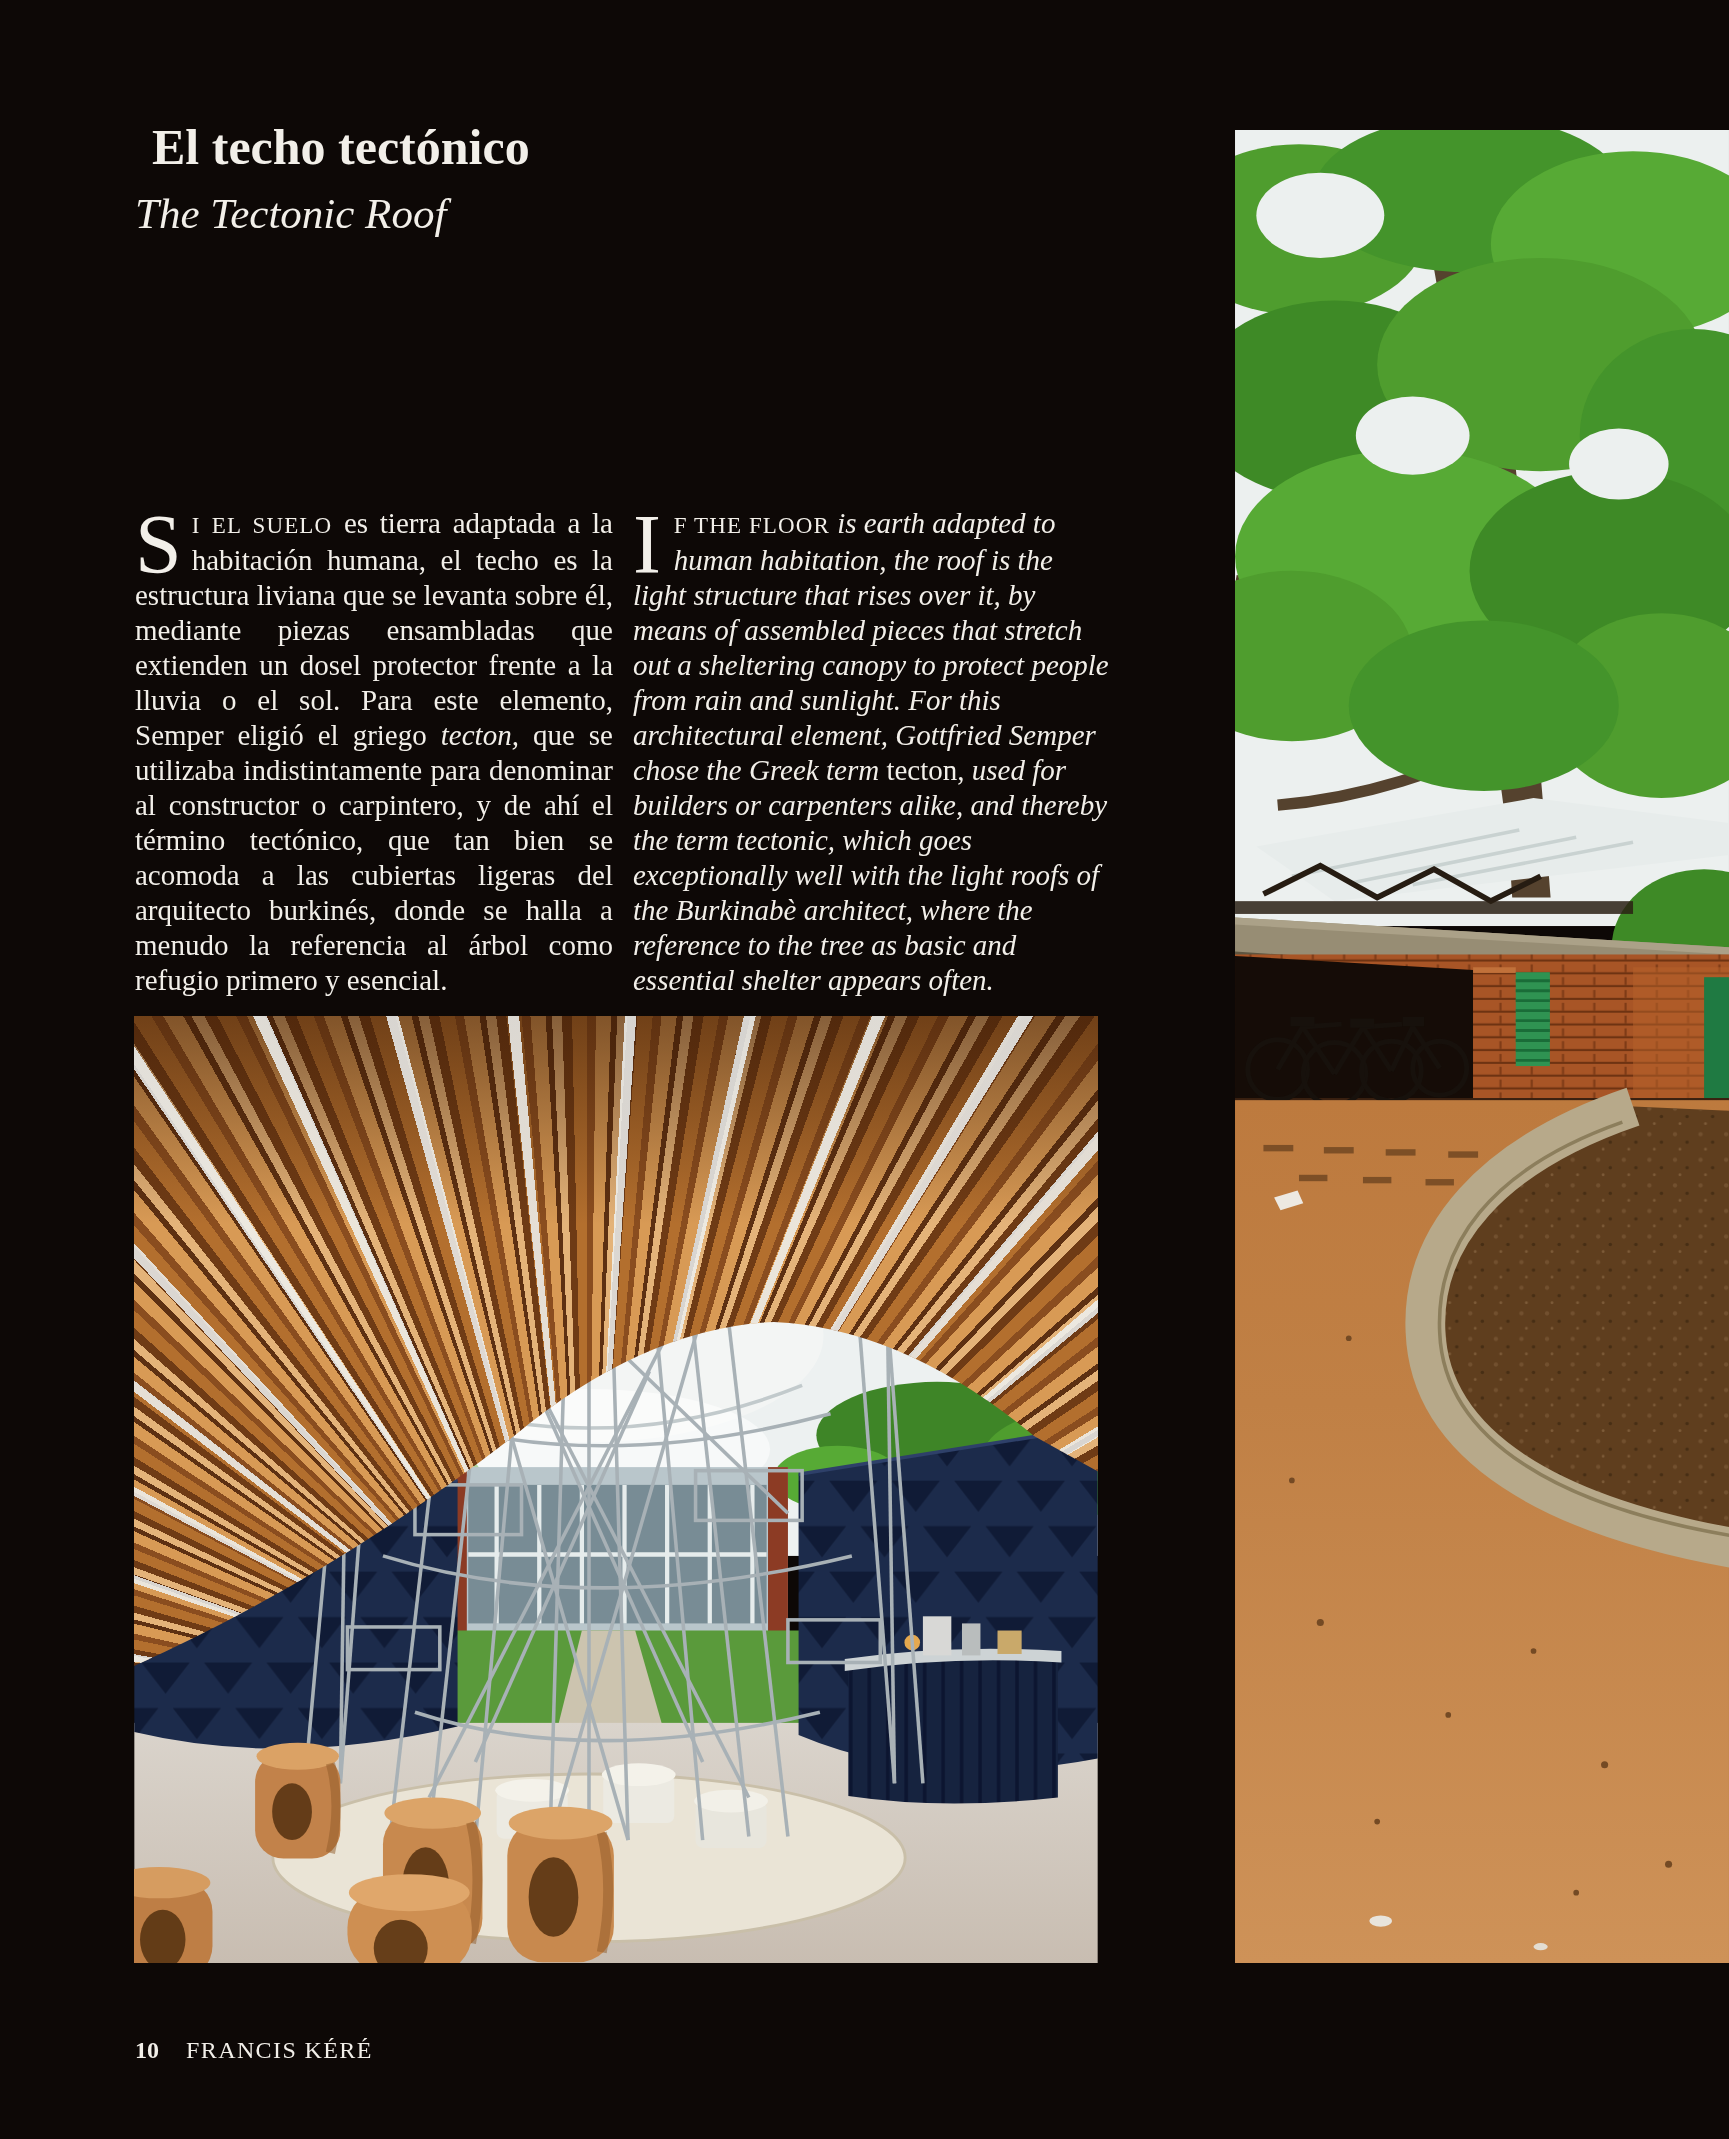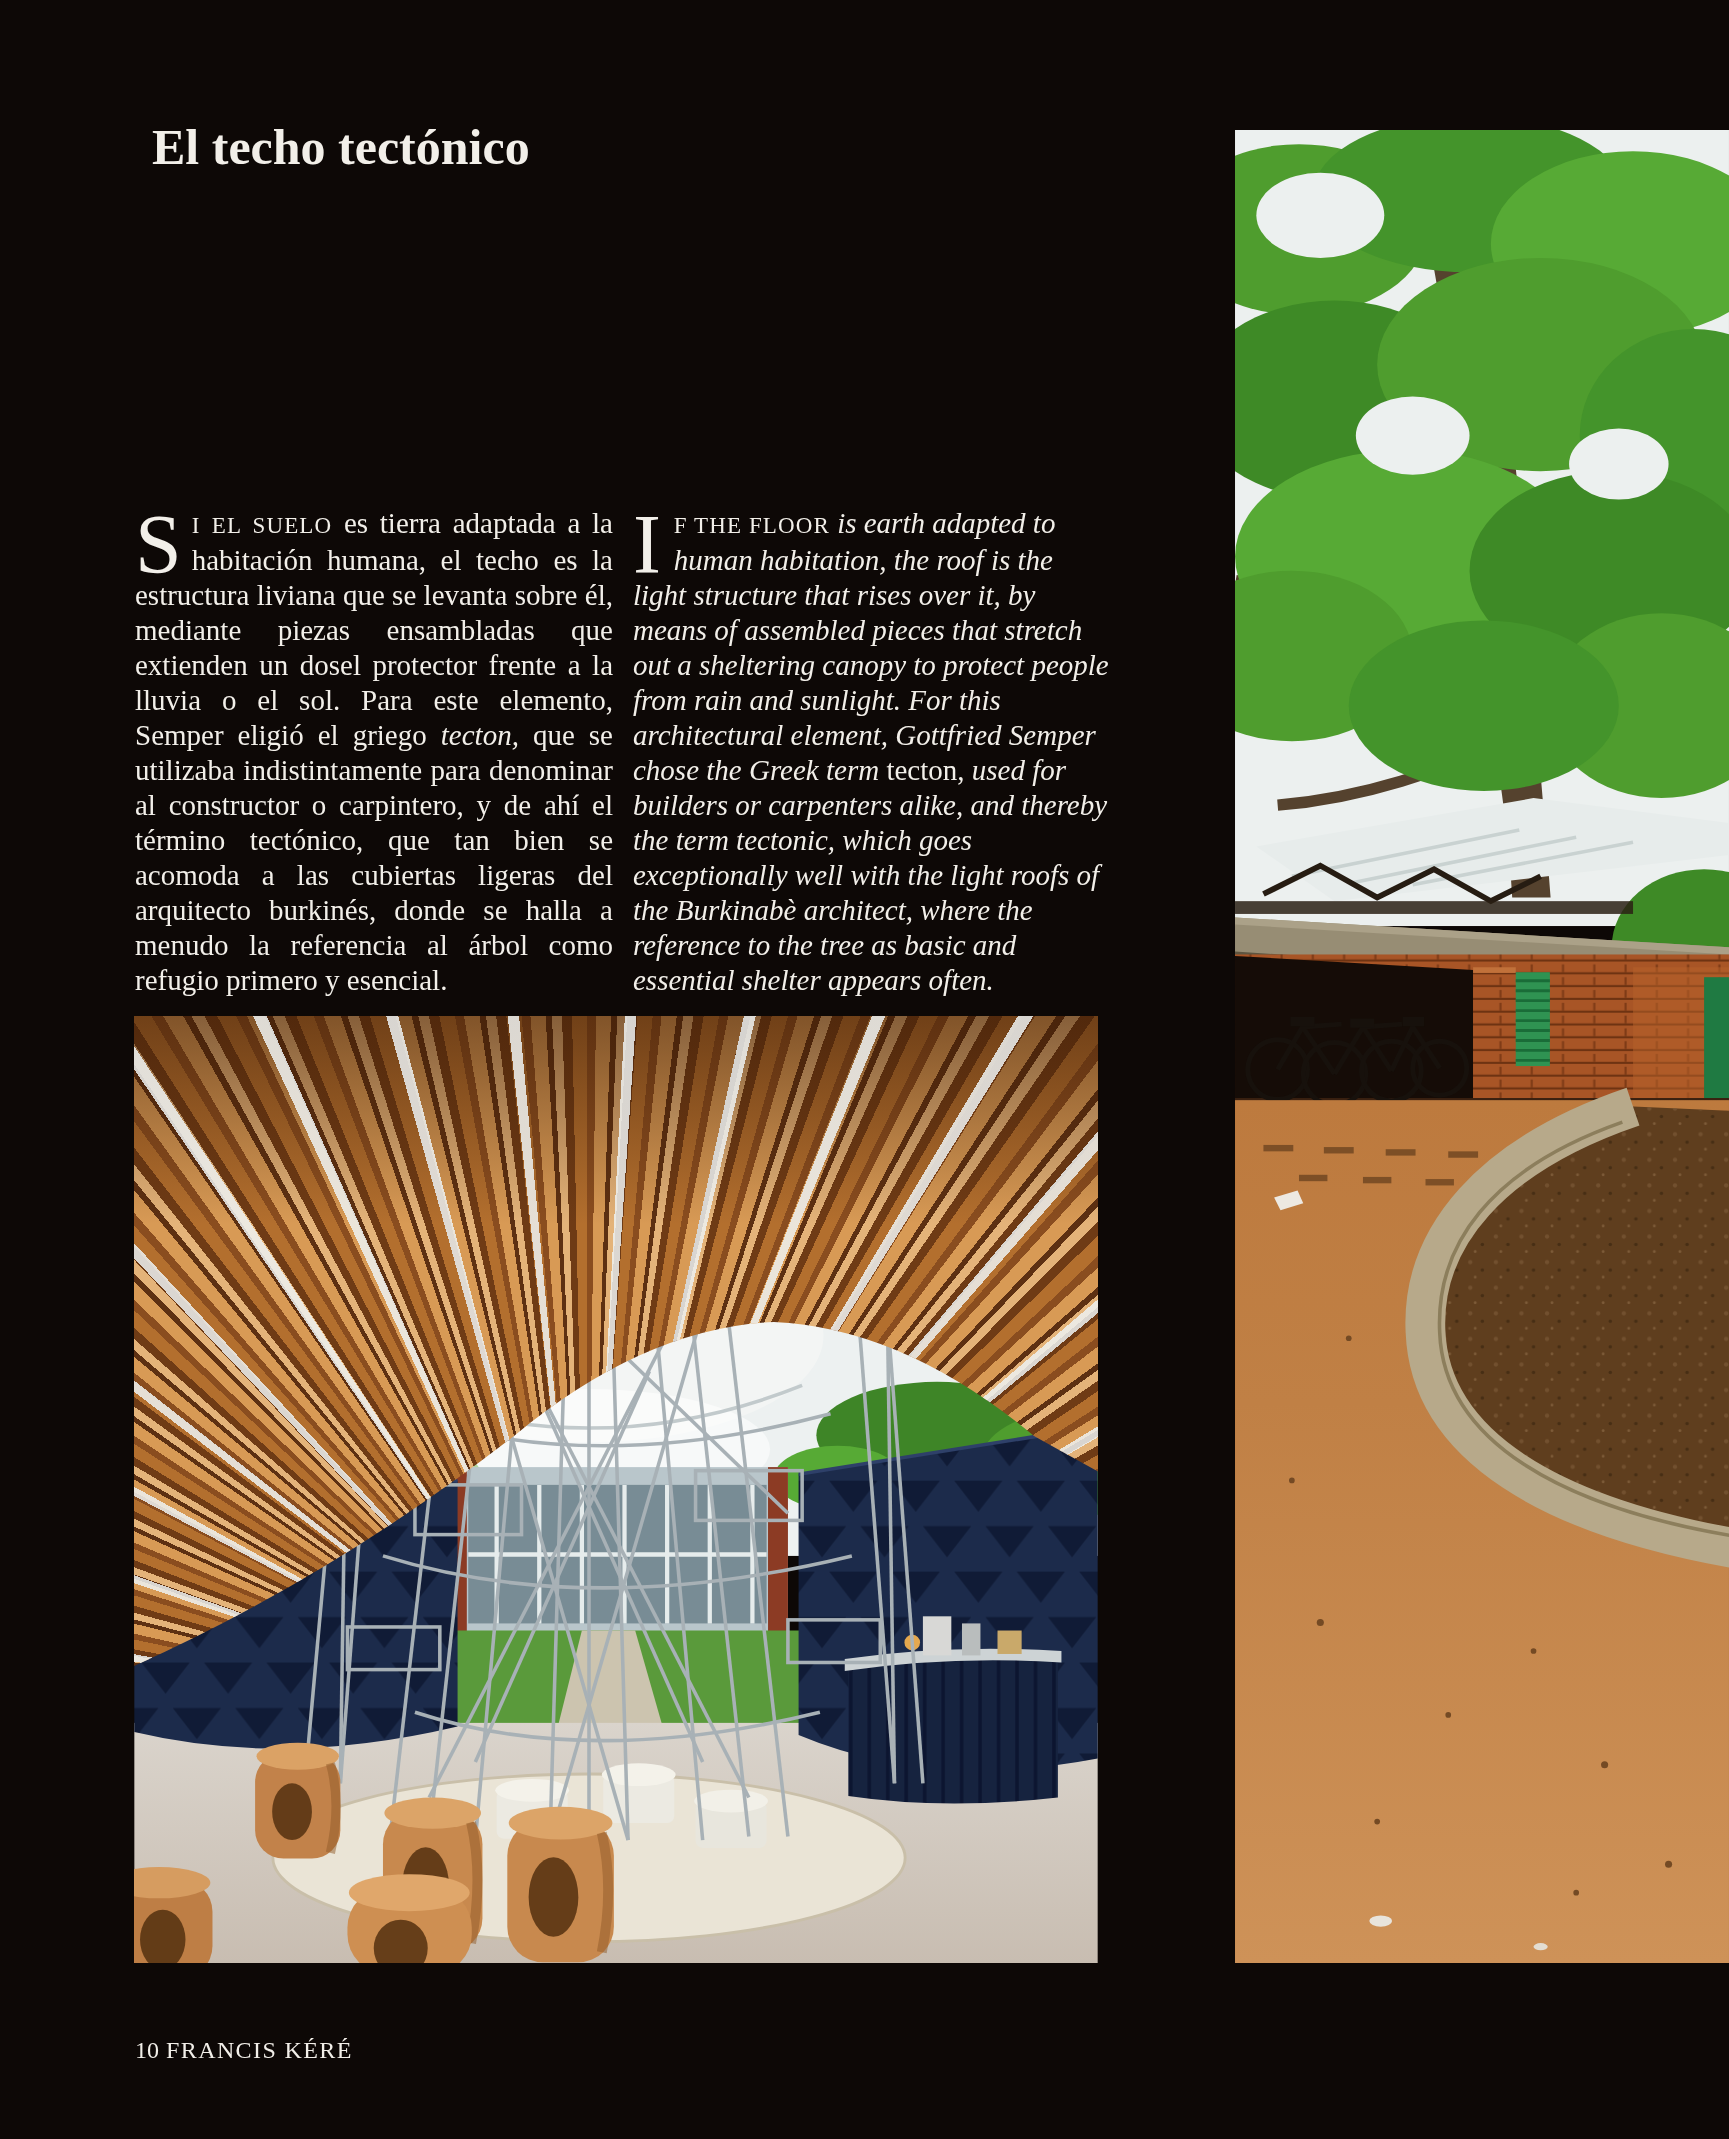--- a/index.html
+++ b/index.html
@@ -33,30 +33,31 @@
       repeating-conic-gradient(from 150deg at 47% 76%,
         rgba(238,242,242,0) 0deg 8.4deg, rgba(238,242,242,.85) 8.4deg 9.3deg),
       linear-gradient(180deg, rgba(58,26,5,.55) 0%, rgba(58,26,5,0) 22%),
       repeating-conic-gradient(from 150deg at 47% 76%,
         #6F3B15 0deg .8deg, #B36F2E .8deg 2deg, #8A4D1F 2deg 2.7deg,
         #D89A55 2.7deg 3.9deg, #5D3012 3.9deg 4.4deg, #E4B379 4.4deg 5.2deg);
     clip-path: path("M0,0 H1356 V650 Q1150,560 900,420 Q770,312 640,306 Q510,312 380,420 Q200,560 0,650 Z");
   }
   
   .footer{position:absolute;left:135px;top:2037px;font-size:24px;}
-  .pagenum{font-weight:normal;margin-right:7px;}
+  .pagenum{font-weight:bold;margin-right:27px;}
   .booktitle{letter-spacing:1.4px;text-align:center;}
 </style>
 </head>
 <body>
 
 <div class="page">
 
   <header class="masthead">
     <h1 class="title">El techo tectónico</h1>
+    <h2 class="subtitle">The Tectonic Roof</h2>
   </header>
 
   <p class="bodycol col-es" lang="es"><span class="dropcap">S</span><span class="lead">i el suelo</span><span> es tierra adaptada a la habitación humana, el techo es la estructura liviana que se levanta sobre él, mediante piezas ensambladas que extienden un dosel protector frente a la lluvia o el sol. Para este elemento, Semper eligió el griego </span><span class="term-italic">tecton,</span><span> que se utilizaba indistintamente para denominar al constructor o carpintero, y de ahí el término tectónico, que tan bien se acomoda a las cubiertas ligeras del arquitecto burkinés, donde se halla a menudo la referencia al árbol como refugio primero y esencial.</span></p>
 
   <p class="bodycol col-en" lang="en"><span class="dropcap narrow">I</span><span class="lead">f the floor</span><span> is earth adapted to human habitation, the roof is the light structure that rises over it, by means of assembled pieces that stretch out a sheltering canopy to protect people from rain and sunlight. For this architectural element, Gottfried Semper chose the Greek term </span><span class="term-roman">tecton,</span><span> used for builders or carpenters alike, and thereby the term tectonic, which goes exceptionally well with the light roofs of the Burkinabè architect, where the reference to the tree as basic and essential shelter appears often.</span></p>
 
   <figure class="photo-left">
     <svg width="964" height="947" viewBox="0 0 1356 1333">
       <defs>
         <pattern id="tri" width="88" height="128" patternUnits="userSpaceOnUse">

